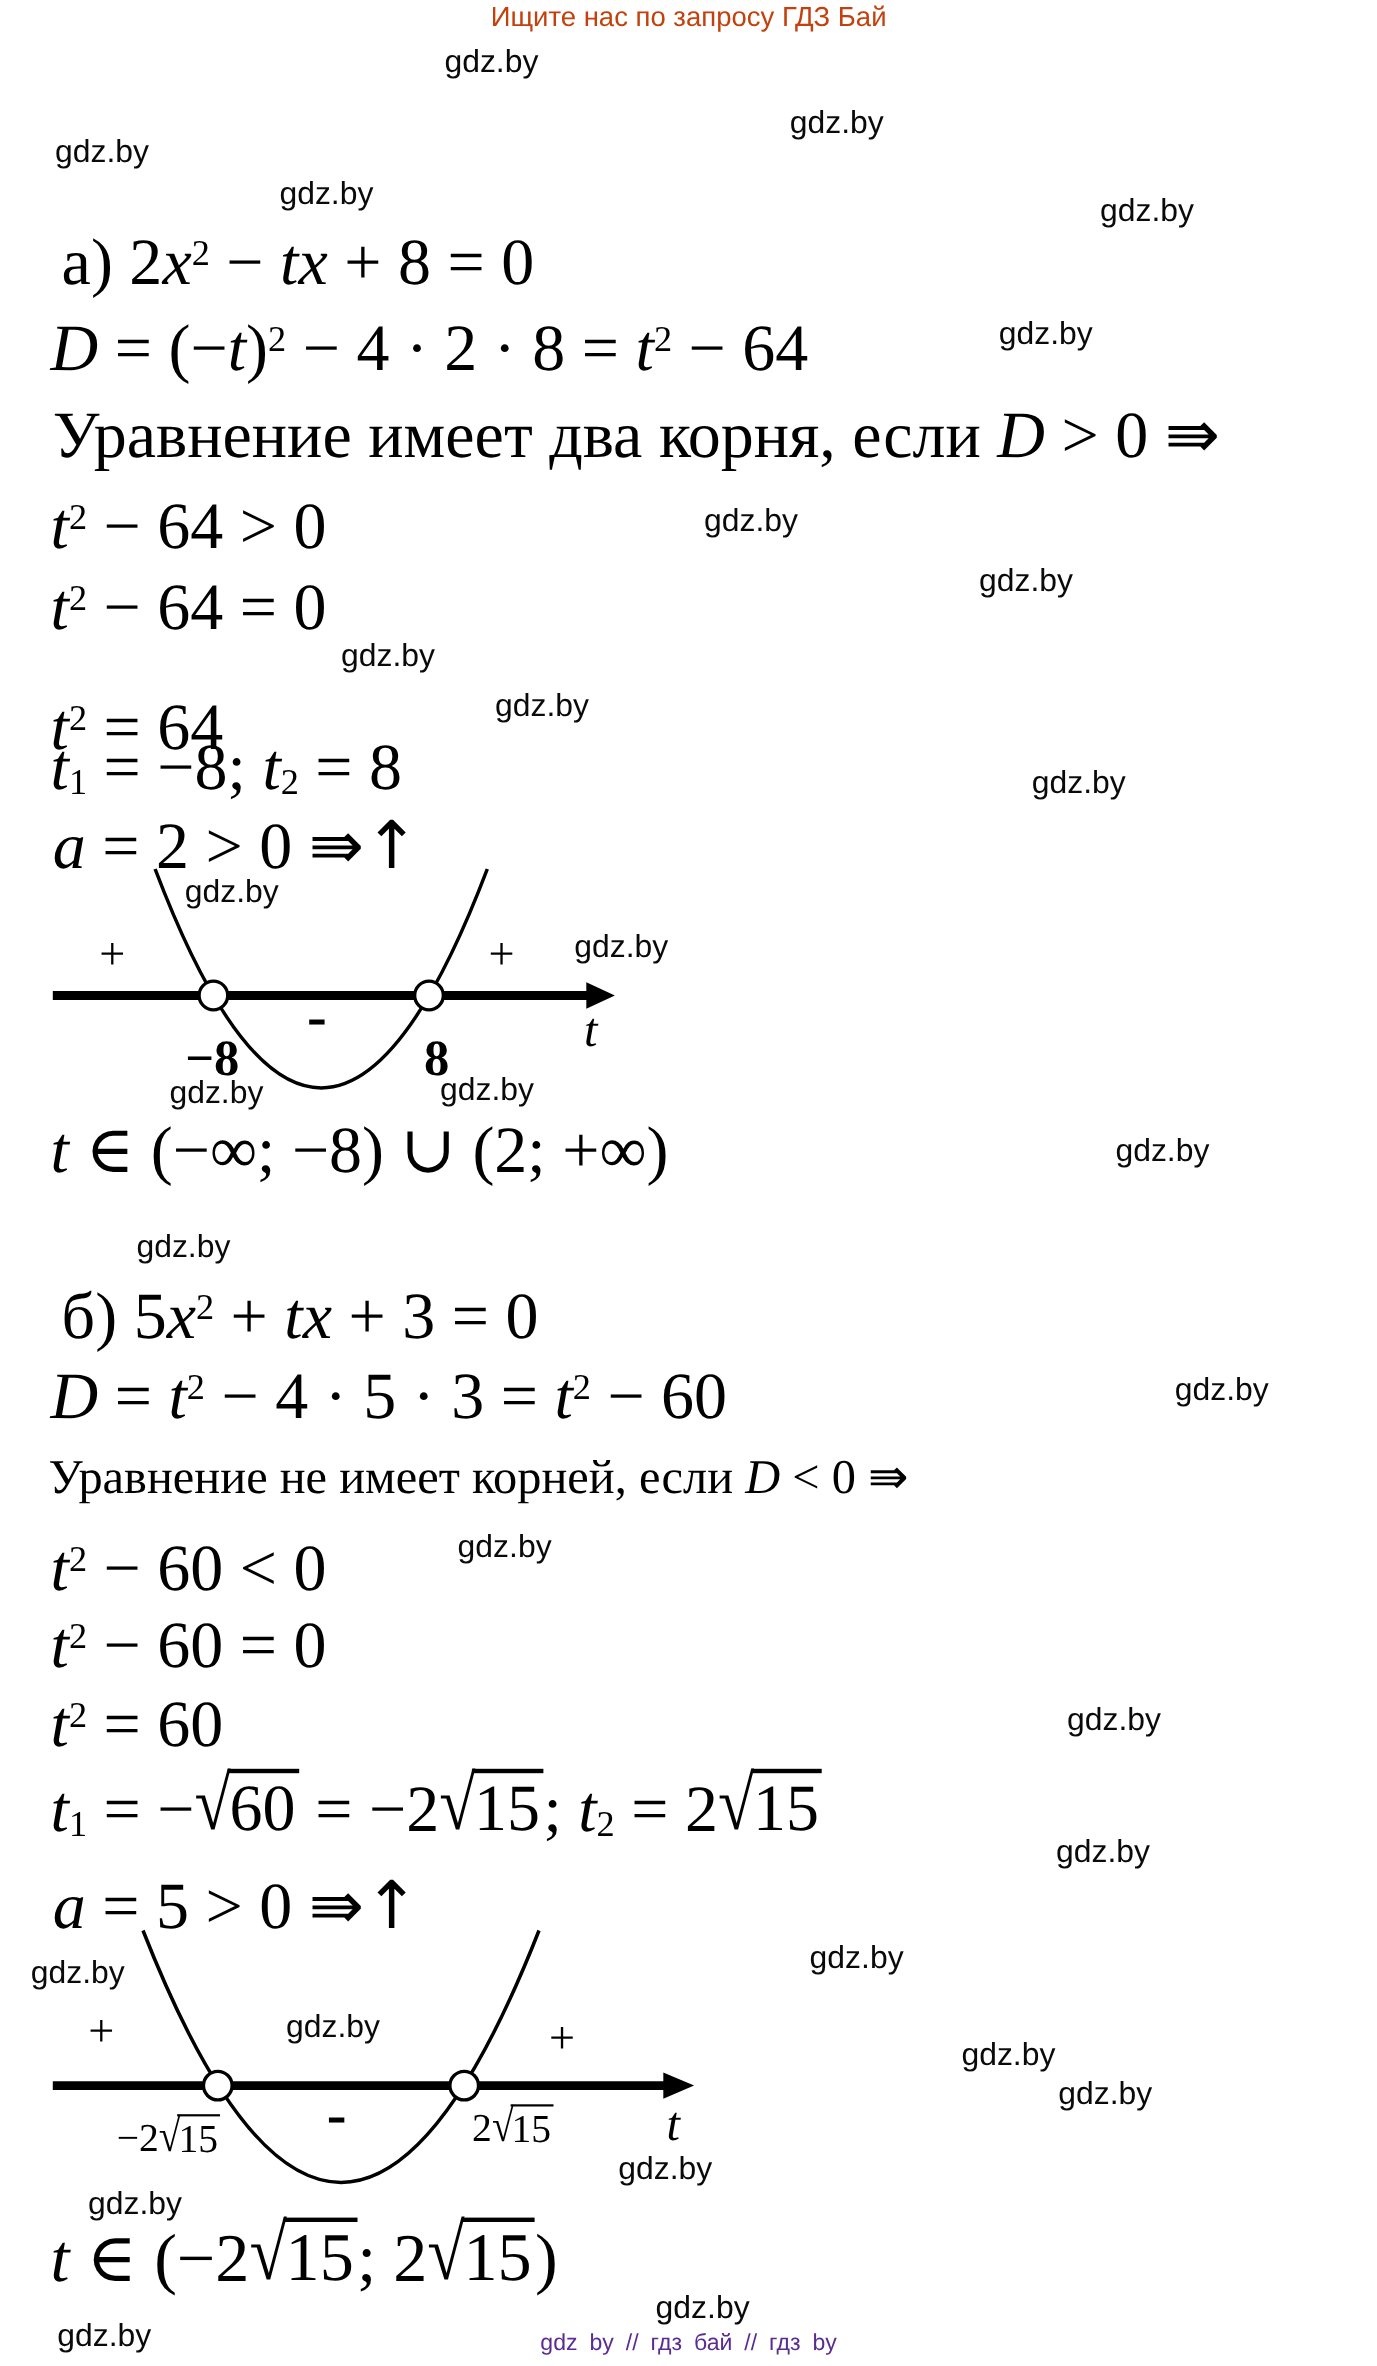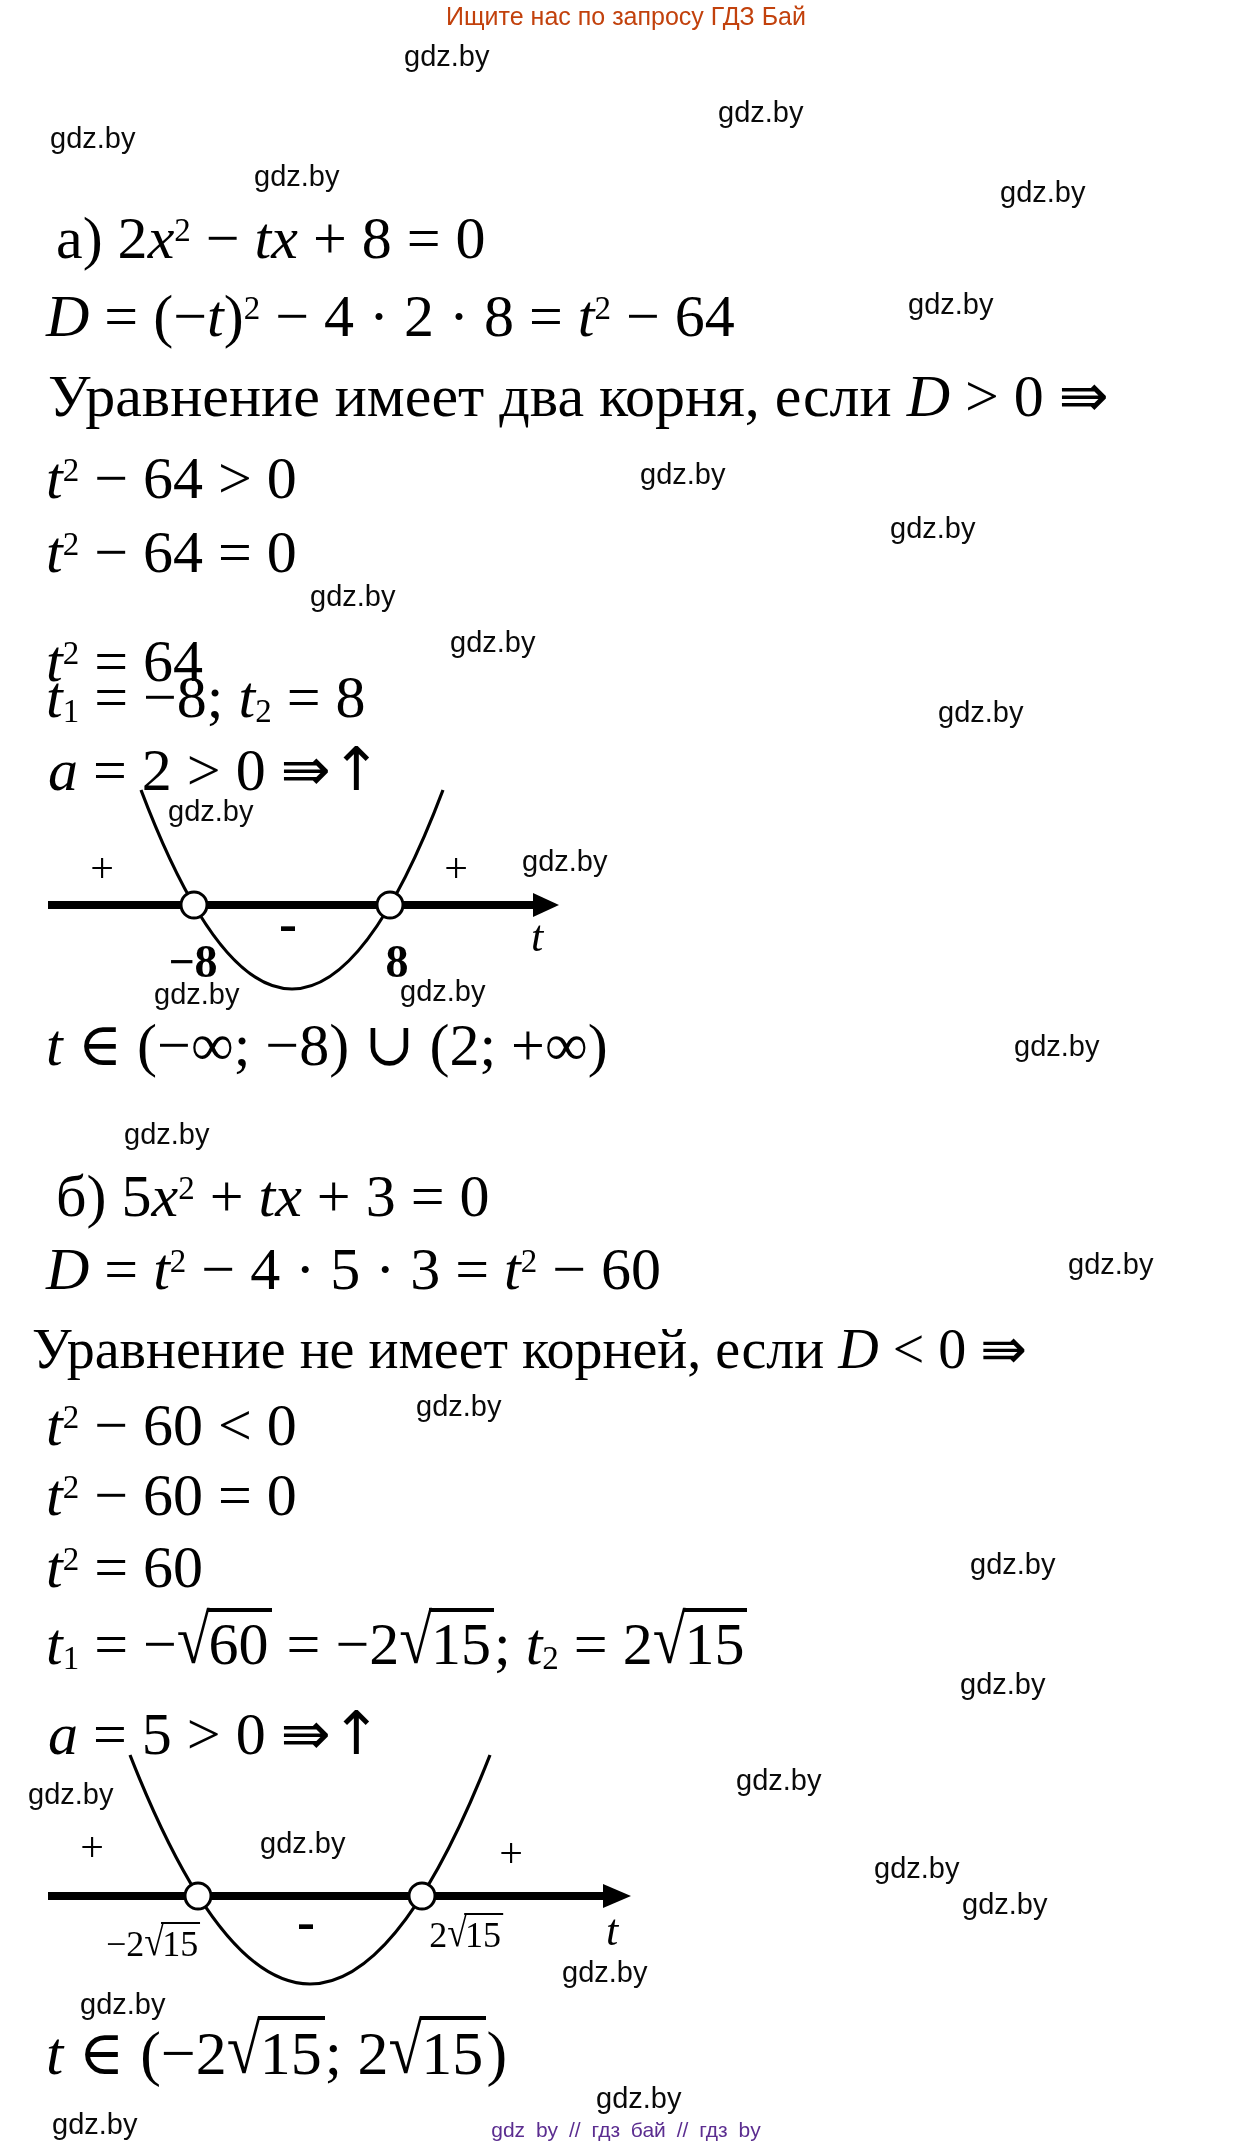--- a/index.html
+++ b/index.html
@@ -69,21 +69,21 @@
       <div class="abs math" style="left: 46px; top: 283px; font-size: 60px;"><span class="it">D</span><span> = (−</span><span class="it">t</span><span>)</span><span class="sup">2</span><span> − 4 · 2 · 8 = </span><span class="it">t</span><span class="sup">2</span><span> − 64</span></div>
       <div class="abs math" style="left: 48px; top: 362px; font-size: 60px;"><span>Уравнение имеет два корня, если </span><span class="it">D</span><span> &gt; 0 </span><span class="sym">⇛</span></div>
       <div class="abs math" style="left: 46px; top: 445px; font-size: 60px;"><span class="it">t</span><span class="sup">2</span><span> − 64 &gt; 0</span></div>
       <div class="abs math" style="left: 46px; top: 519px; font-size: 60px;"><span class="it">t</span><span class="sup">2</span><span> − 64 = 0</span></div>
       <div class="abs math" style="left: 46px; top: 592px; font-size: 60px; margin-top: 36px;"><span class="it">t</span><span class="sup">2</span><span> = 64</span></div>
       <div class="abs math" style="left: 46px; top: 664px; font-size: 60px;"><span class="it">t</span><span class="sub">1</span><span> = −8; </span><span class="it">t</span><span class="sub">2</span><span> = 8</span></div>
       <div class="abs math" style="left: 48px; top: 736px; font-size: 60px;"><span class="it">a</span><span> = 2 &gt; 0 </span><span class="sym">⇛</span><span class="sym">↑</span></div>
       <div class="abs math" style="left: 46px; top: 1012px; font-size: 60px;"><span class="it">t</span><span> ∈ (−∞; −8) ∪ (2; +∞)</span></div>
       <div class="abs math" style="left: 56px; top: 1163px; font-size: 60px;"><span>б) 5</span><span class="it">x</span><span class="sup">2</span><span> + </span><span class="it">t</span><span class="it">x</span><span> + 3 = 0</span></div>
       <div class="abs math" style="left: 46px; top: 1236px; font-size: 60px;"><span class="it">D</span><span> = </span><span class="it">t</span><span class="sup">2</span><span> − 4 · 5 · 3 = </span><span class="it">t</span><span class="sup">2</span><span> − 60</span></div>
-      <div class="abs math" style="left: 32px; top: 1318px; font-size: 56px;"><span>Уравнение не имеет корней, если </span><span class="it">D</span><span> &lt; 0 </span><span class="sym">⇛</span></div>
+      <div class="abs math" style="left: 44px; top: 1318px; font-size: 44px;"><span>Уравнение не имеет корней, если </span><span class="it">D</span><span> &lt; 0 </span><span class="sym">⇛</span></div>
       <div class="abs math" style="left: 46px; top: 1392px; font-size: 60px;"><span class="it">t</span><span class="sup">2</span><span> − 60 &lt; 0</span></div>
       <div class="abs math" style="left: 46px; top: 1462px; font-size: 60px;"><span class="it">t</span><span class="sup">2</span><span> − 60 = 0</span></div>
       <div class="abs math" style="left: 46px; top: 1534px; font-size: 60px;"><span class="it">t</span><span class="sup">2</span><span> = 60</span></div>
       <div class="abs math" style="left: 46px; top: 1608px; font-size: 60px;"><span class="it">t</span><span class="sub">1</span><span> = −</span><span class="rad">√</span><span class="rd">60</span><span> = −2</span><span class="rad">√</span><span class="rd">15</span><span>; </span><span class="it">t</span><span class="sub">2</span><span> = 2</span><span class="rad">√</span><span class="rd">15</span></div>
       <div class="abs math" style="left: 48px; top: 1700px; font-size: 60px; text-align: center;"><span class="it">a</span><span> = 5 &gt; 0 </span><span class="sym">⇛</span><span class="sym">↑</span></div>
       <div class="abs math" style="left: 46px; top: 2016px; font-size: 62px;"><span class="it">t</span><span> ∈ (−2</span><span class="rad">√</span><span class="rd">15</span><span>; 2</span><span class="rad">√</span><span class="rd">15</span><span>)</span></div>
     </div>
 
   <svg style="left:0;top:770px" width="640" height="245" viewBox="0 0 640 245">
     <line class="ink" x1="48" y1="135" x2="537" y2="135" stroke-width="8"></line>

